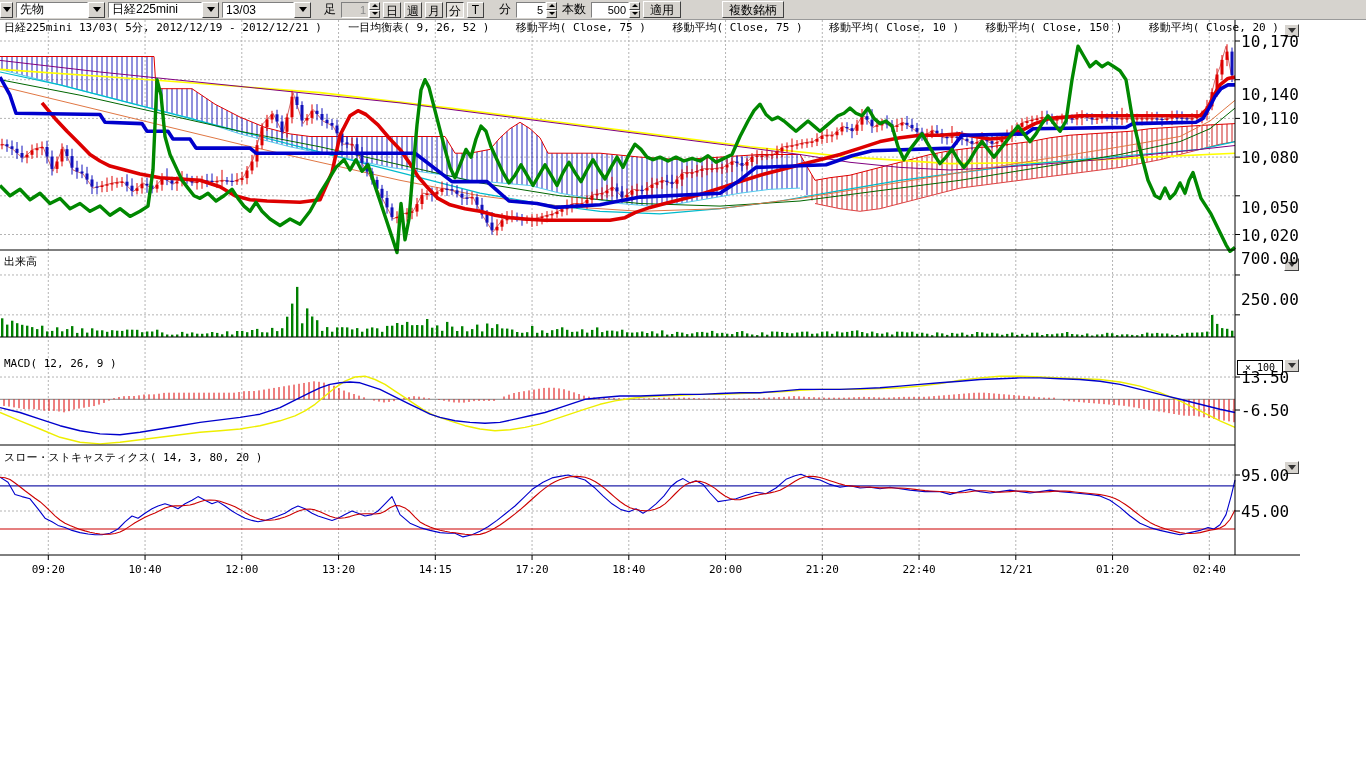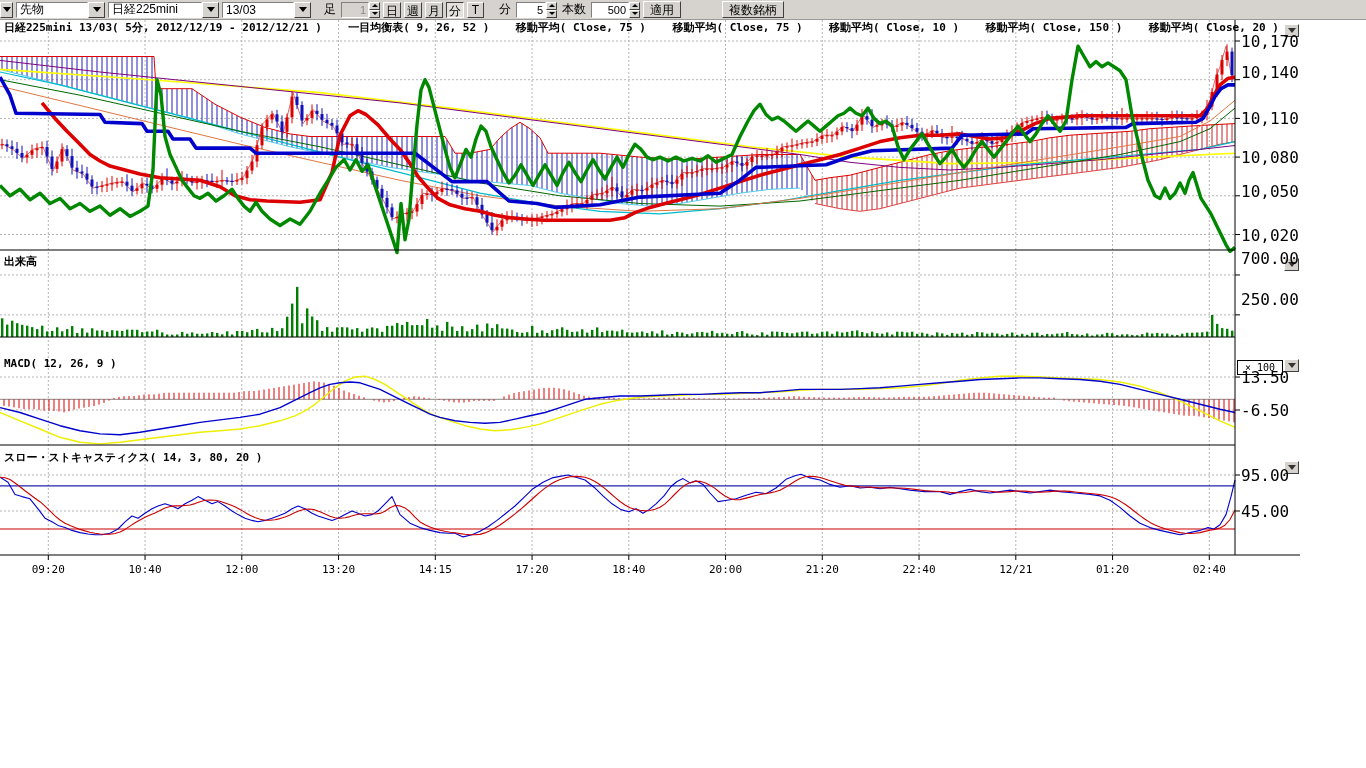--- a/index.html
+++ b/index.html
@@ -26,21 +26,21 @@
   .tri-d{width:0;height:0;border-left:3px solid transparent;border-right:3px solid transparent;border-top:3px solid #000;}
   .pbtn{height:16px;min-width:17px;background:#d6d3ce;border:1px solid;border-color:#fff #404040 #404040 #fff;
     font-size:12px;padding:0 2px;font-family:inherit;}
   .pbtn.pressed{border-color:#404040 #fff #fff #404040;background:#e4e1dc;}
   .wbtn{height:17px;background:#d6d3ce;border:1px solid;border-color:#fff #404040 #404040 #fff;
     font-size:12px;padding:0 6px;font-family:inherit;}
   .frag{width:13px;height:16px;display:flex;}
   
   .chart-wrap{position:absolute;left:0;top:20px;width:1366px;height:566px;background:#fff;}
   .chart-wrap svg{position:absolute;left:0;top:0;}
-  .ov{position:absolute;font-size:11px;color:#000;white-space:pre;line-height:12px;font-weight:bold;}
+  .ov{position:absolute;font-size:11px;color:#000;white-space:pre;line-height:12px;}
   .ax{position:absolute;left:1241px;transform:translateY(-50%);font-size:16px;white-space:nowrap;}
   .tx{position:absolute;transform:translateX(-50%);font-size:11px;white-space:nowrap;}
   .pane-arrow{position:absolute;left:1284px;width:15px;height:13px;background:#d6d3ce;
     border:1px solid;border-color:#fff #404040 #404040 #fff;display:flex;align-items:center;
     justify-content:center;padding:0;}
   .mult-box{position:absolute;left:1237px;top:340px;width:44px;height:13px;border:1px solid #000;
     background:#fff;font-size:10px;display:flex;align-items:center;justify-content:center;}
 </style>
 </head>
 <body>
@@ -1438,24 +1438,24 @@
     </button>
   <button class="pane-arrow" style="top:339px">
       <span class="tri-down" style="border-top-color:#333"></span>
     </button>
   <button class="pane-arrow" style="top:441px">
       <span class="tri-down" style="border-top-color:#333"></span>
     </button>
 
   <div id="axis-labels">
       <div class="ax" style="top:21px">10,170</div>
-      <div class="ax" style="top:52px">10,140</div>
+      <div class="ax" style="top:74px">10,140</div>
       <div class="ax" style="top:98.4px">10,110</div>
       <div class="ax" style="top:137.10000000000002px">10,080</div>
-      <div class="ax" style="top:171px">10,050</div>
+      <div class="ax" style="top:187px">10,050</div>
       <div class="ax" style="top:214.5px">10,020</div>
       <div class="ax" style="top:238px">700.00</div>
       <div class="ax" style="top:279px">250.00</div>
       <div class="ax" style="top:357.02500000000003px">13.50</div>
       <div class="ax" style="top:390.02500000000003px">-6.50</div>
       <div class="ax" style="top:455px">95.00</div>
       <div class="ax" style="top:491px">45.00</div>
       <div class="tx" style="left:48.3px;top:543px">09:20</div>
       <div class="tx" style="left:145.05px;top:543px">10:40</div>
       <div class="tx" style="left:241.8px;top:543px">12:00</div>

